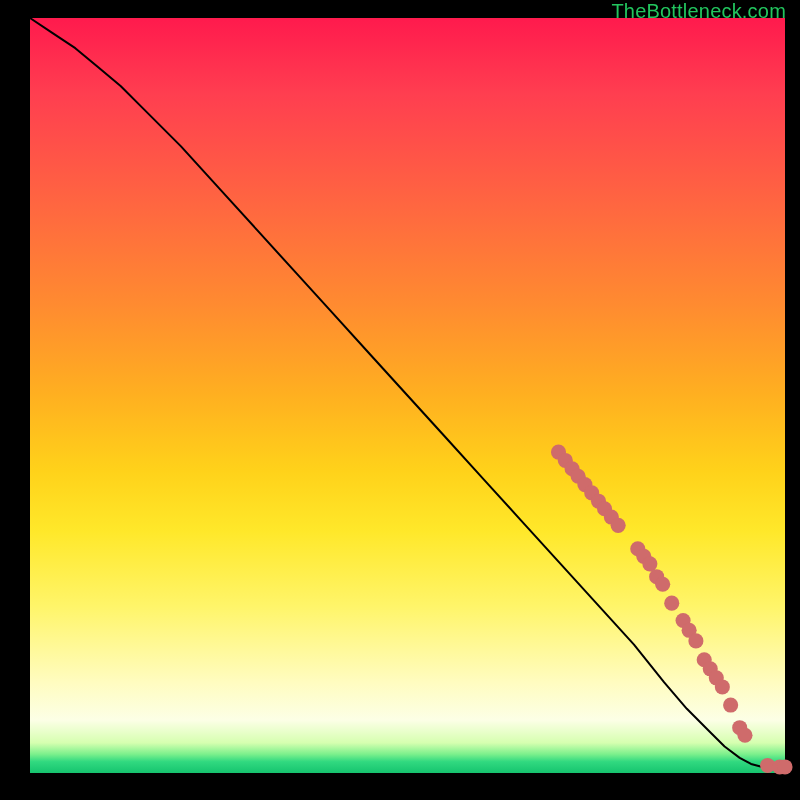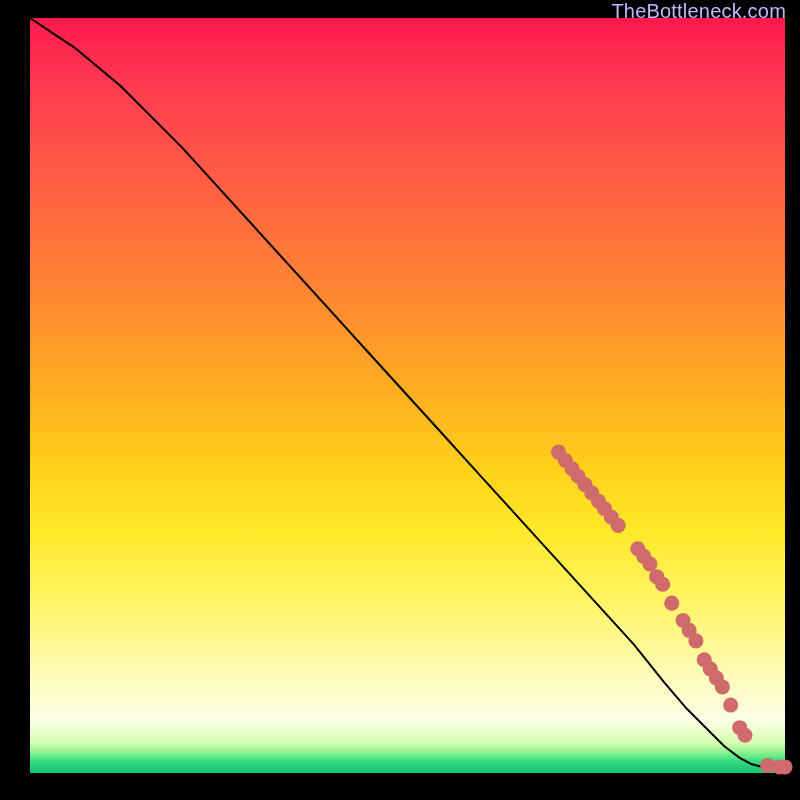--- a/index.html
+++ b/index.html
@@ -42,21 +42,21 @@
       #31d980 98.5%,
       #16c46f 100%
     );
   }
   .watermark {
     position: absolute;
     top: 0px;
     right: 14px;
     font-family: Arial, Helvetica, sans-serif;
     font-size: 20px;
-    color: #c4b5fd;
+    color: #22c55e;
     letter-spacing: 0.2px;
   }
   svg.curve {
     position: absolute;
     left: 30px;
     top: 18px;
     width: 755px;
     height: 755px;
     overflow: visible;
   }

